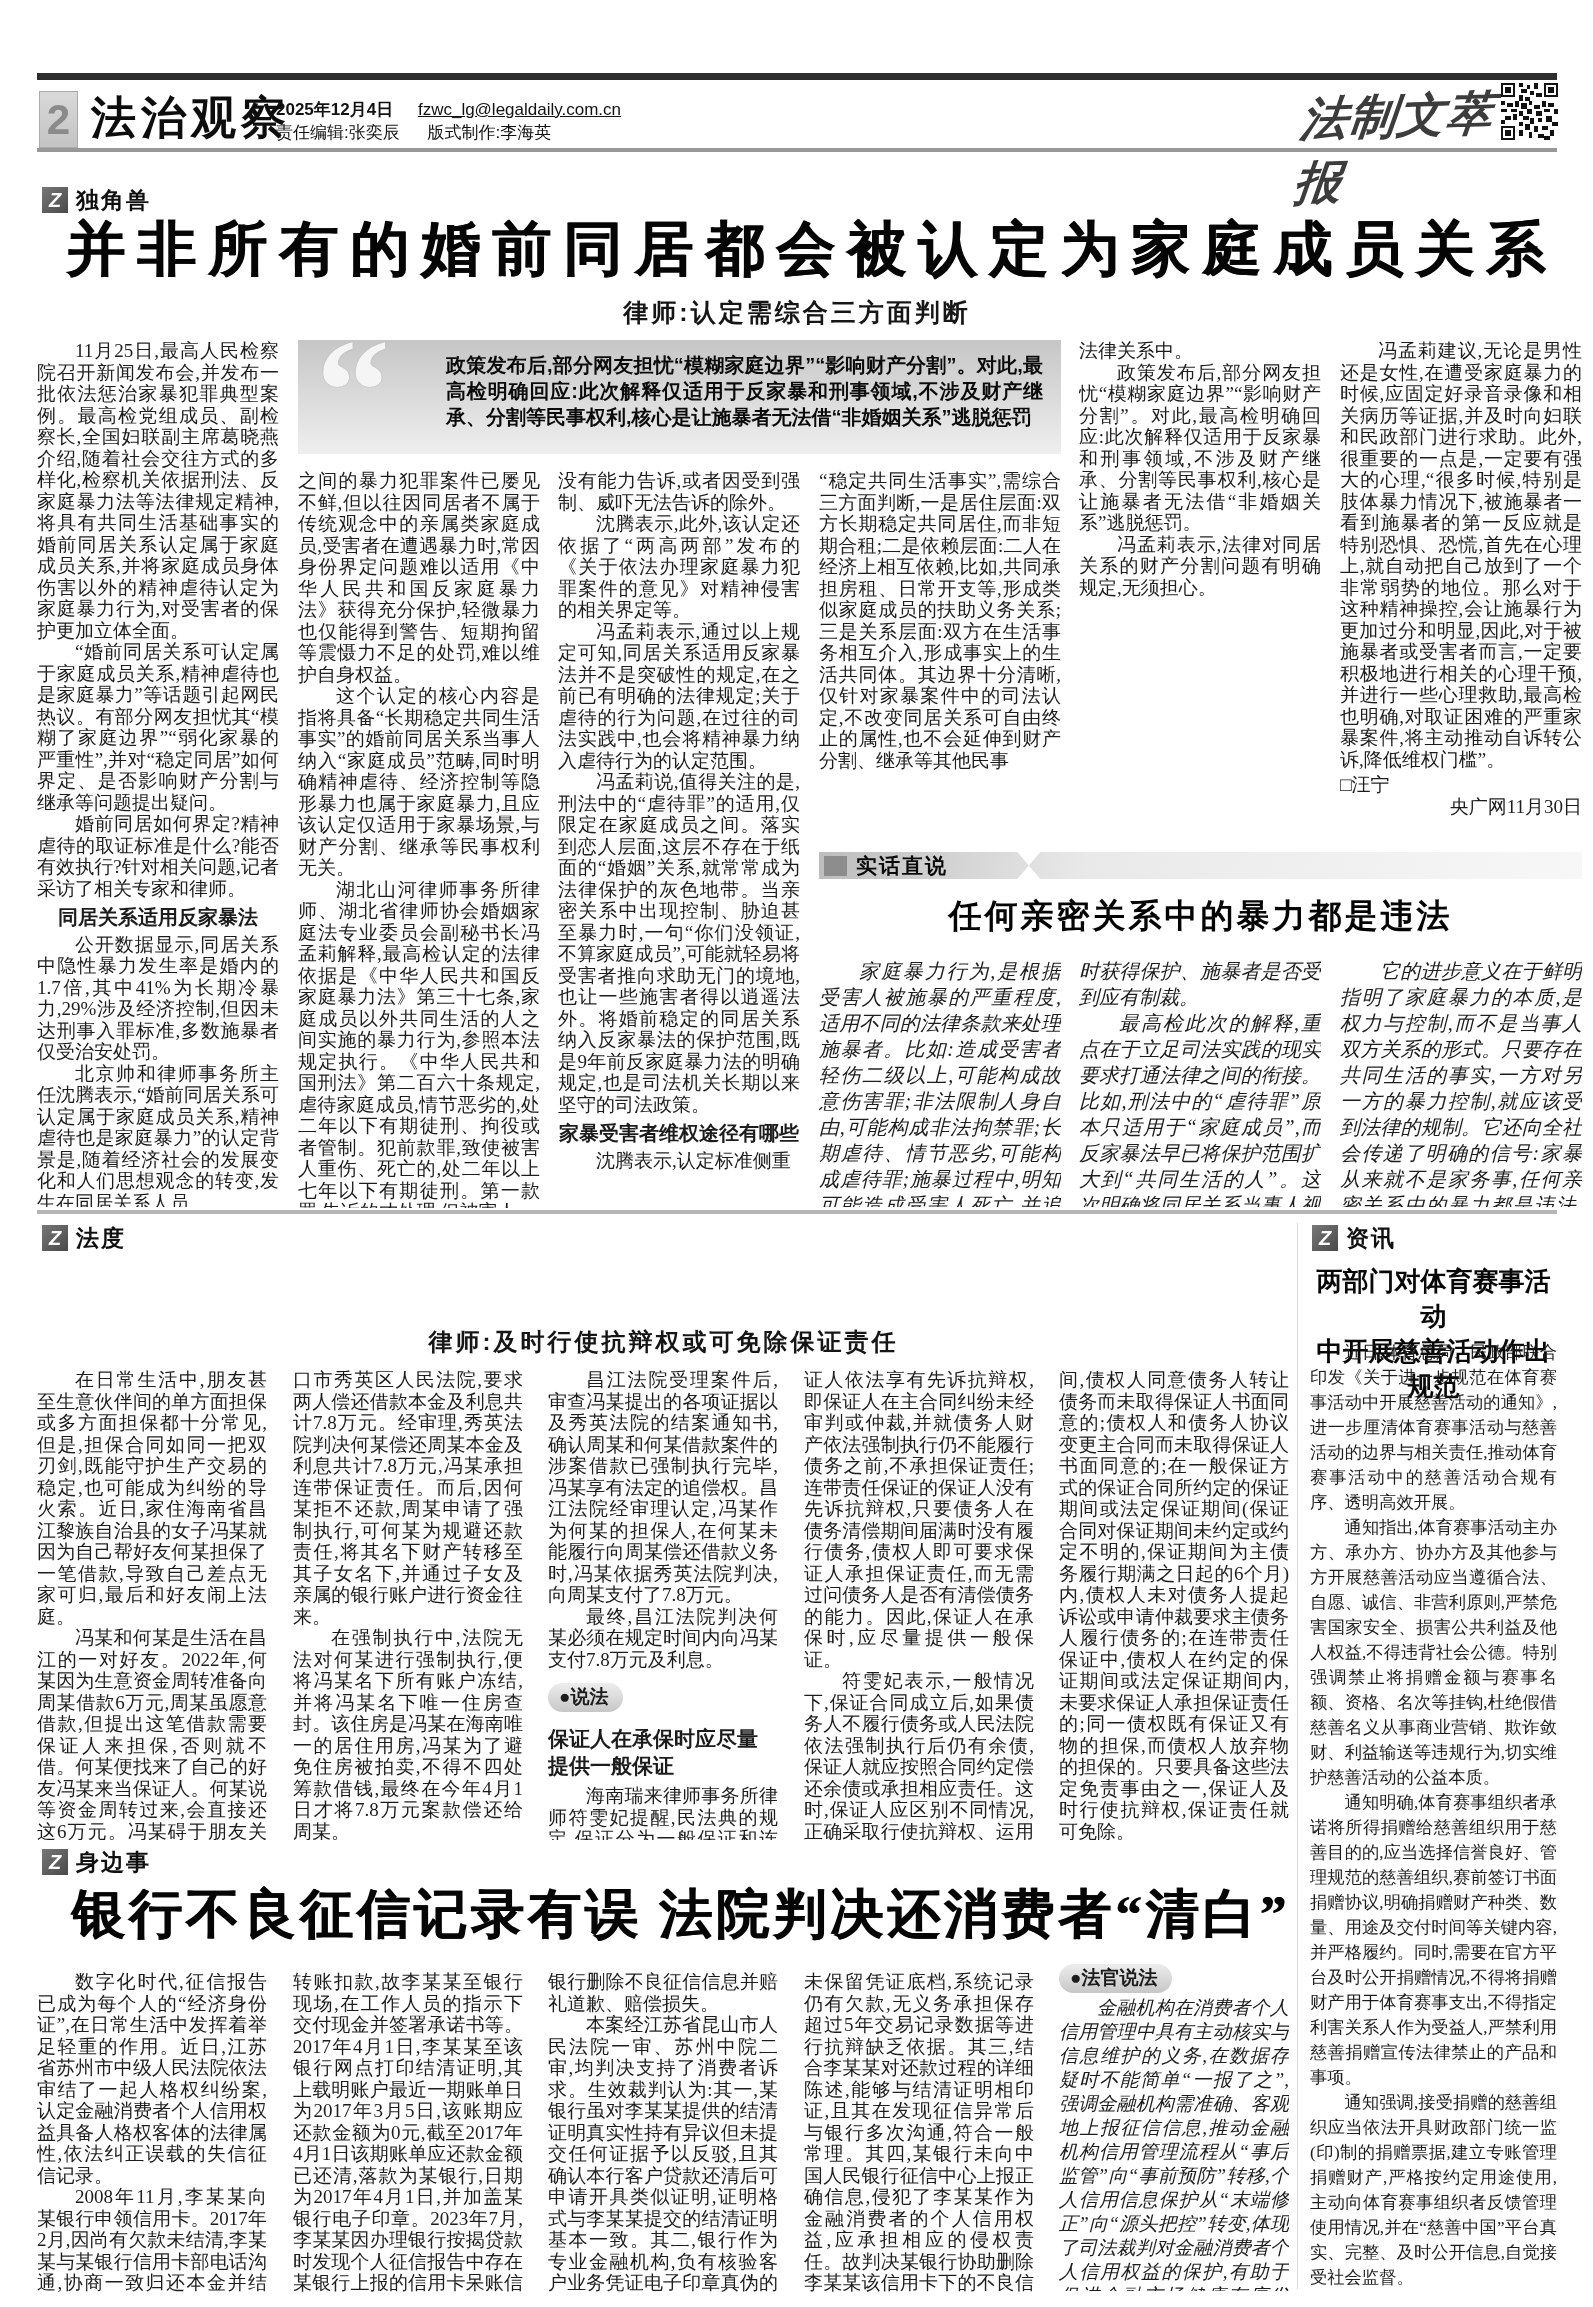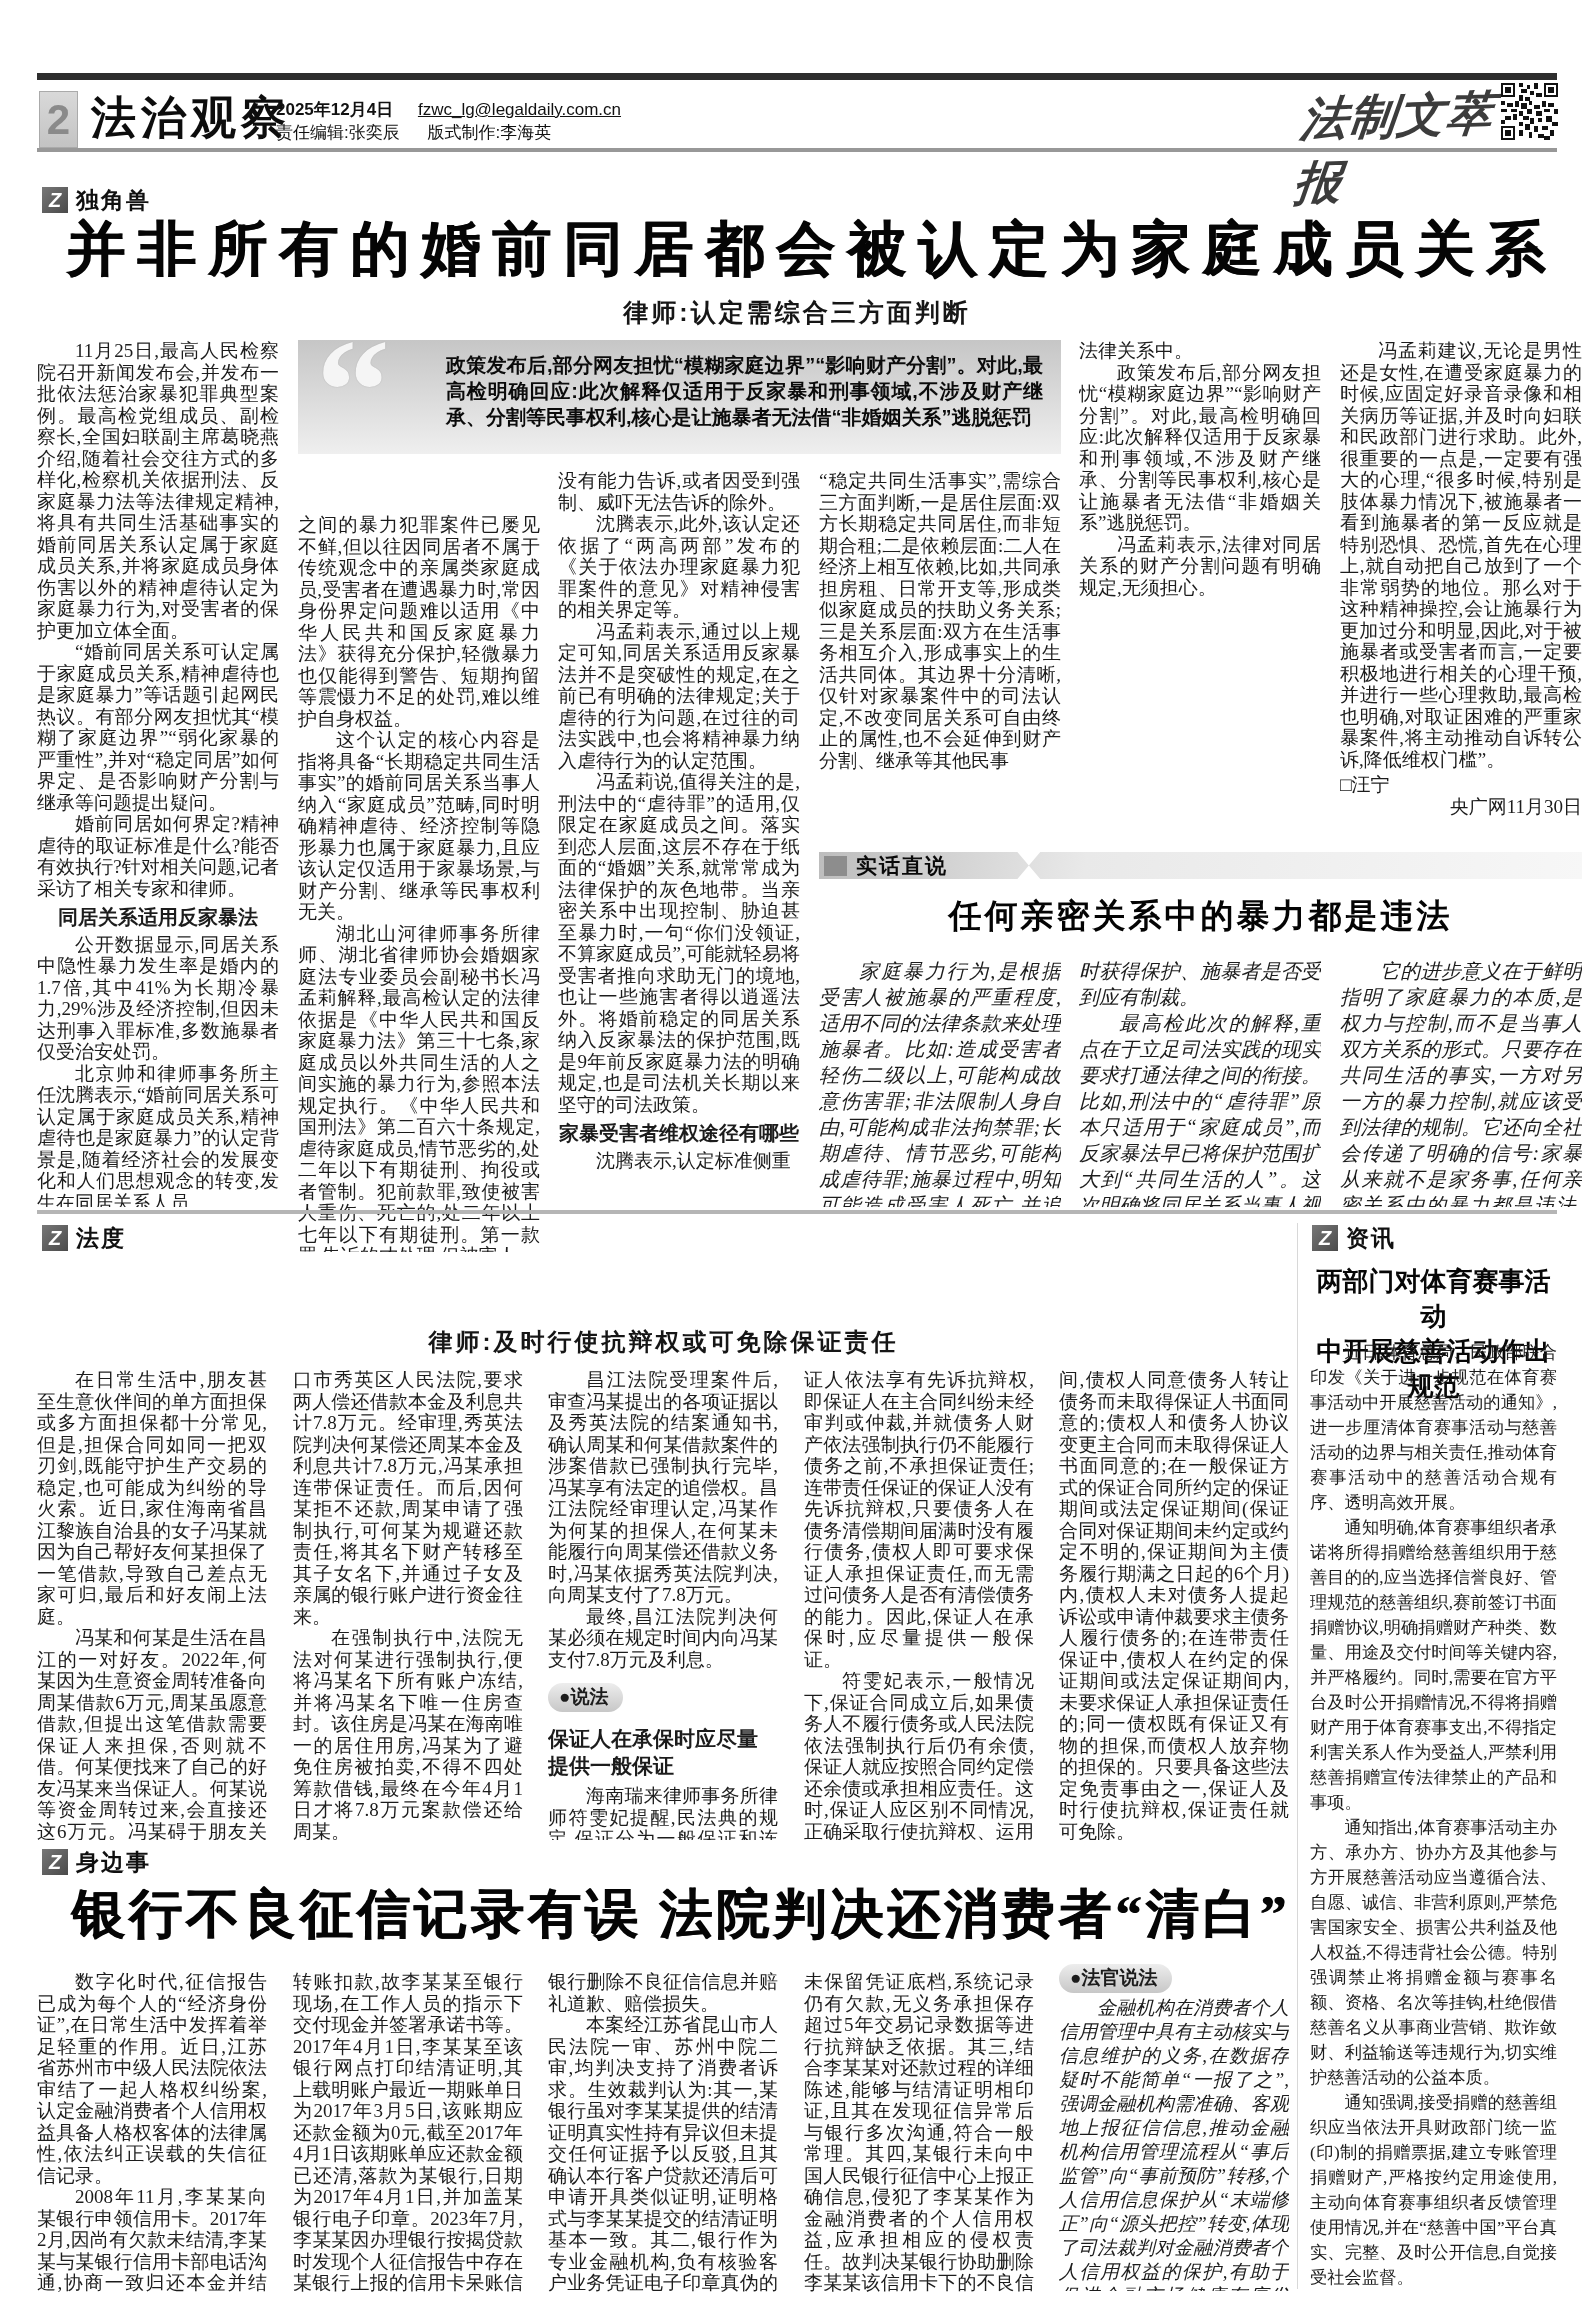--- a/index.html
+++ b/index.html
@@ -111,21 +111,21 @@
   </div>
 
   <div class="ncol" style="left:37px;top:340px;height:867px;">
       <div class="blk blk-p">11月25日,最高人民检察院召开新闻发布会,并发布一批依法惩治家暴犯罪典型案例。最高检党组成员、副检察长,全国妇联副主席葛晓燕介绍,随着社会交往方式的多样化,检察机关依据刑法、反家庭暴力法等法律规定精神,将具有共同生活基础事实的婚前同居关系认定属于家庭成员关系,并将家庭成员身体伤害以外的精神虐待认定为家庭暴力行为,对受害者的保护更加立体全面。</div>
       <div class="blk blk-p">“婚前同居关系可认定属于家庭成员关系,精神虐待也是家庭暴力”等话题引起网民热议。有部分网友担忧其“模糊了家庭边界”“弱化家暴的严重性”,并对“稳定同居”如何界定、是否影响财产分割与继承等问题提出疑问。</div>
       <div class="blk blk-p">婚前同居如何界定?精神虐待的取证标准是什么?能否有效执行?针对相关问题,记者采访了相关专家和律师。</div>
       <div class="blk blk-h">同居关系适用反家暴法</div>
       <div class="blk blk-p">公开数据显示,同居关系中隐性暴力发生率是婚内的1.7倍,其中41%为长期冷暴力,29%涉及经济控制,但因未达刑事入罪标准,多数施暴者仅受治安处罚。</div>
       <div class="blk blk-p">北京帅和律师事务所主任沈腾表示,“婚前同居关系可认定属于家庭成员关系,精神虐待也是家庭暴力”的认定背景是,随着经济社会的发展变化和人们思想观念的转变,发生在同居关系人员</div>
     </div>
-  <div class="ncol" style="left:298px;top:470px;height:738px;margin-top:44px;">
+  <div class="ncol" style="left:298px;top:470px;height:738px;">
       <div class="blk blk-pc">之间的暴力犯罪案件已屡见不鲜,但以往因同居者不属于传统观念中的亲属类家庭成员,受害者在遭遇暴力时,常因身份界定问题难以适用《中华人民共和国反家庭暴力法》获得充分保护,轻微暴力也仅能得到警告、短期拘留等震慑力不足的处罚,难以维护自身权益。</div>
       <div class="blk blk-p">这个认定的核心内容是指将具备“长期稳定共同生活事实”的婚前同居关系当事人纳入“家庭成员”范畴,同时明确精神虐待、经济控制等隐形暴力也属于家庭暴力,且应该认定仅适用于家暴场景,与财产分割、继承等民事权利无关。</div>
       <div class="blk blk-p">湖北山河律师事务所律师、湖北省律师协会婚姻家庭法专业委员会副秘书长冯孟莉解释,最高检认定的法律依据是《中华人民共和国反家庭暴力法》第三十七条,家庭成员以外共同生活的人之间实施的暴力行为,参照本法规定执行。《中华人民共和国刑法》第二百六十条规定,虐待家庭成员,情节恶劣的,处二年以下有期徒刑、拘役或者管制。犯前款罪,致使被害人重伤、死亡的,处二年以上七年以下有期徒刑。第一款罪,告诉的才处理,但被害人</div>
     </div>
   <div class="ncol" style="left:558px;top:470px;height:738px;">
       <div class="blk blk-pc">没有能力告诉,或者因受到强制、威吓无法告诉的除外。</div>
       <div class="blk blk-p">沈腾表示,此外,该认定还依据了“两高两部”发布的《关于依法办理家庭暴力犯罪案件的意见》对精神侵害的相关界定等。</div>
       <div class="blk blk-p">冯孟莉表示,通过以上规定可知,同居关系适用反家暴法并不是突破性的规定,在之前已有明确的法律规定;关于虐待的行为问题,在过往的司法实践中,也会将精神暴力纳入虐待行为的认定范围。</div>
       <div class="blk blk-p">冯孟莉说,值得关注的是,刑法中的“虐待罪”的适用,仅限定在家庭成员之间。落实到恋人层面,这层不存在于纸面的“婚姻”关系,就常常成为法律保护的灰色地带。当亲密关系中出现控制、胁迫甚至暴力时,一句“你们没领证,不算家庭成员”,可能就轻易将受害者推向求助无门的境地,也让一些施害者得以逍遥法外。将婚前稳定的同居关系纳入反家暴法的保护范围,既是9年前反家庭暴力法的明确规定,也是司法机关长期以来坚守的司法政策。</div>
       <div class="blk blk-h">家暴受害者维权途径有哪些</div>
@@ -190,22 +190,22 @@
     </div>
 
   <div class="ztag" style="left:1312px;top:1225px;">
     <span class="zbox">Z</span>
     <span class="zlab">资讯</span>
   </div>
   <div class="zx-title" style="left:1310px;top:1264px;width:247px;">两部门对体育赛事活动
 中开展慈善活动作出规范</div>
   <div class="zx-body" style="left:1310px;top:1340px;width:247px;height:952px;">
       <div class="blk blk-p">近日,体育总局、民政部联合印发《关于进一步规范在体育赛事活动中开展慈善活动的通知》,进一步厘清体育赛事活动与慈善活动的边界与相关责任,推动体育赛事活动中的慈善活动合规有序、透明高效开展。</div>
+      <div class="blk blk-p">通知指出,体育赛事活动主办方、承办方、协办方及其他参与方开展慈善活动应当遵循合法、自愿、诚信、非营利原则,严禁危害国家安全、损害公共利益及他人权益,不得违背社会公德。特别强调禁止将捐赠金额与赛事名额、资格、名次等挂钩,杜绝假借慈善名义从事商业营销、欺诈敛财、利益输送等违规行为,切实维护慈善活动的公益本质。</div>
       <div class="blk blk-p">通知明确,体育赛事组织者承诺将所得捐赠给慈善组织用于慈善目的的,应当选择信誉良好、管理规范的慈善组织,赛前签订书面捐赠协议,明确捐赠财产种类、数量、用途及交付时间等关键内容,并严格履约。同时,需要在官方平台及时公开捐赠情况,不得将捐赠财产用于体育赛事支出,不得指定利害关系人作为受益人,严禁利用慈善捐赠宣传法律禁止的产品和事项。</div>
-      <div class="blk blk-p">通知指出,体育赛事活动主办方、承办方、协办方及其他参与方开展慈善活动应当遵循合法、自愿、诚信、非营利原则,严禁危害国家安全、损害公共利益及他人权益,不得违背社会公德。特别强调禁止将捐赠金额与赛事名额、资格、名次等挂钩,杜绝假借慈善名义从事商业营销、欺诈敛财、利益输送等违规行为,切实维护慈善活动的公益本质。</div>
       <div class="blk blk-p">通知强调,接受捐赠的慈善组织应当依法开具财政部门统一监(印)制的捐赠票据,建立专账管理捐赠财产,严格按约定用途使用,主动向体育赛事组织者反馈管理使用情况,并在“慈善中国”平台真实、完整、及时公开信息,自觉接受社会监督。</div>
       <div class="blk blk-p">针对违规行为,通知明确地方各级体育行政部门与民政部门要依法处理,涉嫌犯罪的移送有关机关查处。</div>
     </div>
 
   <div class="ztag" style="left:42px;top:1849px;">
     <span class="zbox">Z</span>
     <span class="zlab">身边事</span>
   </div>
   <div class="bighead" style="left:37px;top:1881px;width:1253px;font-size:53px;line-height:67px;letter-spacing:4px;">银行不良征信记录有误 法院判决还消费者“清白”</div>
   <div class="ncol w466" style="left:37px;top:1971px;height:321px;">

